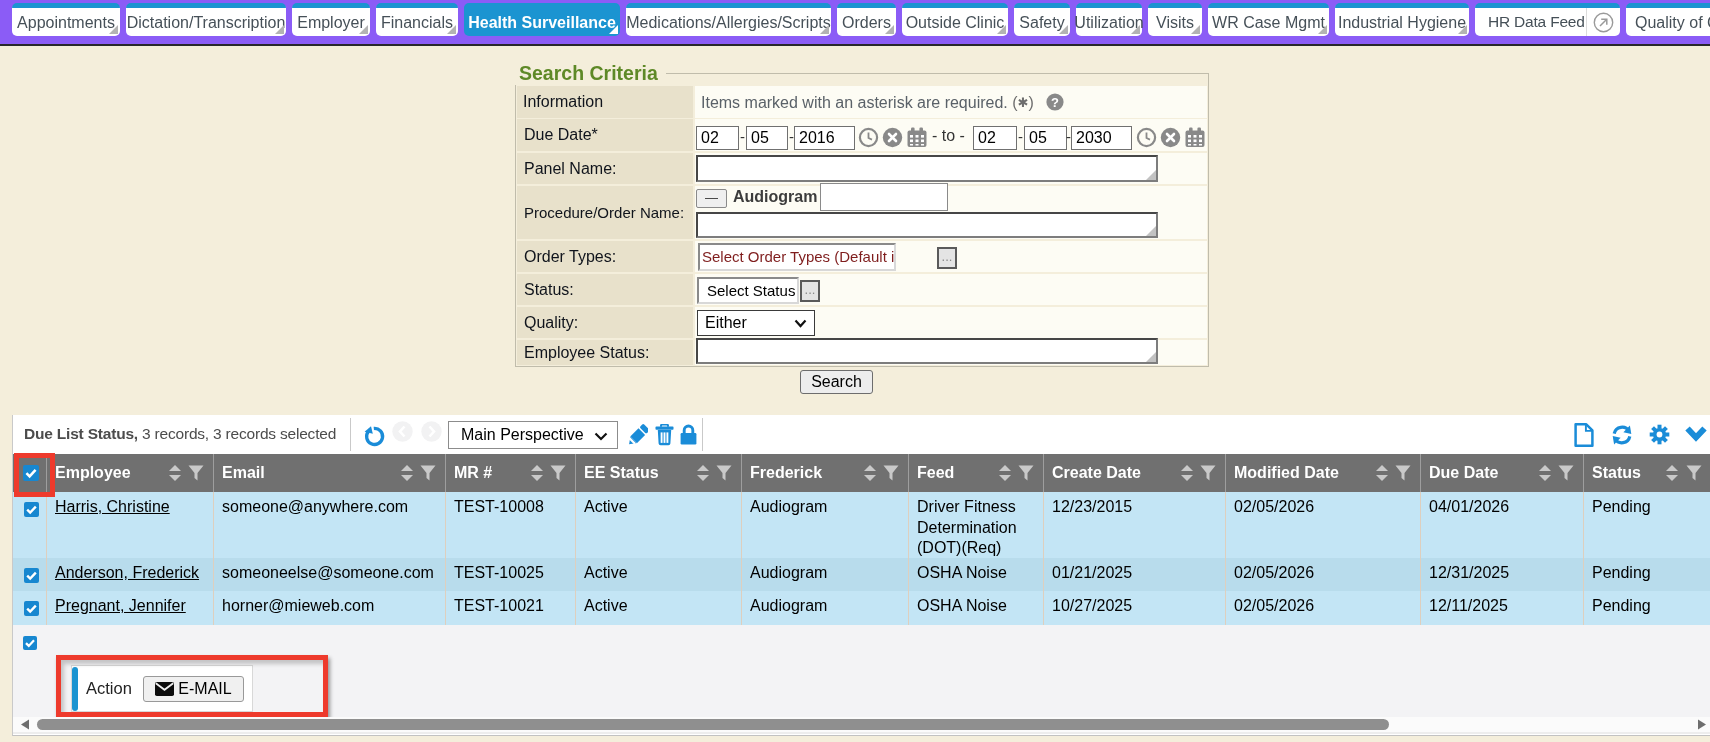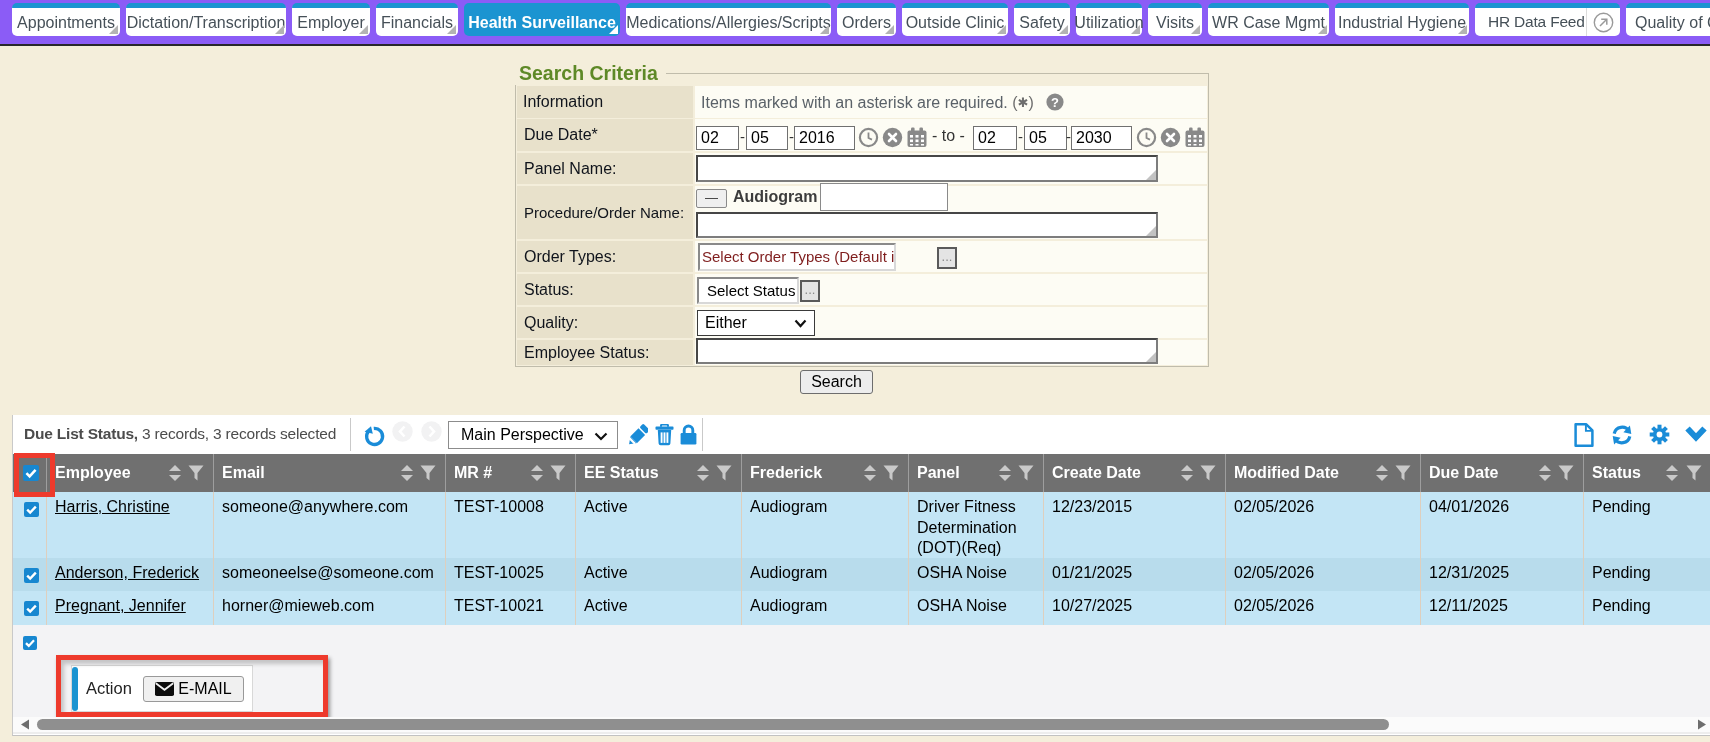--- a/index.html
+++ b/index.html
@@ -289,21 +289,21 @@
         <span class="hlabel">Frederick</span>
         <svg style="position:absolute;left:121px;top:11px;" width="14" height="16" viewBox="0 0 14 16">
           <path d="M7 0 L13 6 L1 6 Z" fill="#c9c9c9"></path>
           <path d="M7 16 L1 10 L13 10 Z" fill="#c9c9c9"></path>
         </svg>
         <svg style="position:absolute;right:9px;top:11px;" width="16" height="16" viewBox="0 0 16 16">
           <path d="M0.5 0.5 L15.5 0.5 L9.5 8 L9.5 15.5 L6.5 13 L6.5 8 Z" fill="#c9c9c9"></path>
         </svg>
       </div>
 <div class="hcell" style="left:896px;width:135px;">
-        <span class="hlabel">Panel</span>
+        <span class="hlabel">Feed</span>
         <svg style="position:absolute;left:89px;top:11px;" width="14" height="16" viewBox="0 0 14 16">
           <path d="M7 0 L13 6 L1 6 Z" fill="#c9c9c9"></path>
           <path d="M7 16 L1 10 L13 10 Z" fill="#c9c9c9"></path>
         </svg>
         <svg style="position:absolute;right:9px;top:11px;" width="16" height="16" viewBox="0 0 16 16">
           <path d="M0.5 0.5 L15.5 0.5 L9.5 8 L9.5 15.5 L6.5 13 L6.5 8 Z" fill="#c9c9c9"></path>
         </svg>
       </div>
 <div class="hcell" style="left:1031px;width:182px;">
         <span class="hlabel">Create Date</span>

